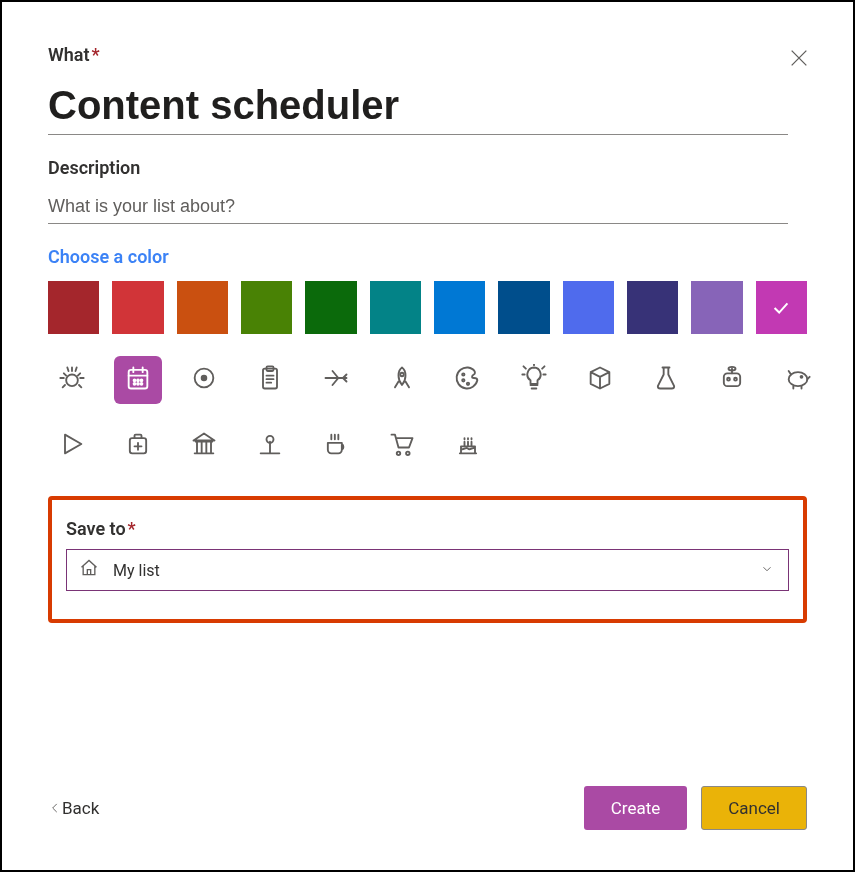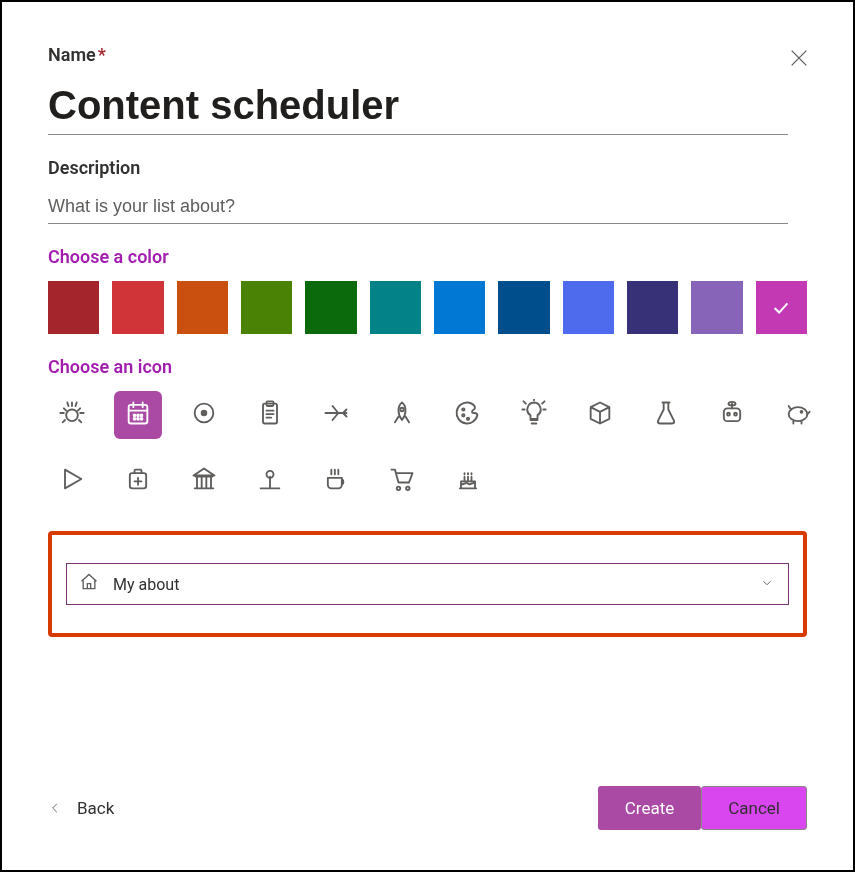--- a/index.html
+++ b/index.html
@@ -60,21 +60,21 @@
     outline: none;
     background: transparent;
     color: #ec4899;
   }
   .desc-input::placeholder { color: #605e5c; }
 
   .section { margin-top: 22px; }
   .section-title {
     font-size: 18px;
     font-weight: 600;
-    color: #a21caf;
+    color: #3b82f6;
     margin-bottom: 14px;
   }
 
   .swatch-row {
     display: flex;
     gap: 13px;
   }
   .swatch {
     width: 53px;
     height: 53px;
@@ -139,60 +139,60 @@
     left: 46px;
     right: 46px;
     bottom: 40px;
     display: flex;
     align-items: center;
     justify-content: space-between;
   }
   .back-btn {
     display: flex;
     align-items: center;
-    gap: 15px;
+    gap: 0;
     cursor: pointer;
     font-size: 17px;
     color: #323130;
   }
-  .action-btns { display: flex; gap: 0; }
+  .action-btns { display: flex; gap: 14px; }
   .btn {
     height: 44px;
     padding: 0 26px;
     font-size: 17px;
     border-radius: 3px;
     cursor: pointer;
     display: flex;
     align-items: center;
     justify-content: center;
     border: 1px solid transparent;
   }
   .btn-primary {
     color: #fff;
   }
   .btn-secondary {
-    background: #d946ef;
+    background: #eab308;
     color: #323130;
     border: 1px solid #8a8886;
   }
 </style>
 </head>
 <body>
 
 <div class="dialog">
 
   <div class="close-btn">
     <svg viewBox="0 0 24 24" stroke="#605e5c" stroke-width="1.4" fill="none">
         <path d="M4 4 L20 20 M20 4 L4 20"></path>
       </svg>
   </div>
 
   <div class="section" style="margin-top:0">
     <div class="field-label">
-      <span>Name</span><span class="req">*</span>
+      <span>What</span><span class="req">*</span>
     </div>
     <input class="name-input" type="text" value="Content scheduler" style="">
   </div>
 
   <div class="section">
     <div class="field-label">
       <span>Description</span>
     </div>
     <input class="desc-input" type="text" placeholder="What is your list about?" style="">
   </div>
@@ -213,21 +213,20 @@
         <div class="swatch" style="background: rgb(135, 100, 184);"></div>
         <div class="swatch selected" style="background: rgb(194, 57, 179);">
           <svg viewBox="0 0 24 24" fill="none" stroke="currentColor" stroke-width="2.2">
             <path d="M5 12 L10 17 L19 7"></path>
           </svg>
         </div>
       </div>
   </div>
 
   <div class="section">
-    <div class="section-title">Choose an icon</div>
     <div class="icon-grid" id="icon-grid">
         <div class="icon-cell">
           <span><svg viewBox="0 0 24 24" stroke-linecap="round" stroke-linejoin="round">
               <circle cx="12" cy="14" r="5"></circle>
               <path d="M12 3 V6 M8 3 L9 6 M16 3 L15 6 M5 12 H2 M19 12 H22 M6 18 L4 20 M18 18 L20 20 M7 10 L5 8 M17 10 L19 8"></path>
             </svg></span>
         </div>
         <div class="icon-cell selected" style="background: rgb(170, 74, 164);">
           <span><svg viewBox="0 0 24 24" stroke-linecap="round" stroke-linejoin="round">
               <rect x="4" y="5" width="16" height="16" rx="2"></rect>
@@ -338,27 +337,30 @@
         </div>
         <div class="icon-cell">
           <span><svg viewBox="0 0 24 24" stroke-linecap="round" stroke-linejoin="round">
               <path d="M5 20 H19 M6 14 H18 V20 H6 Z M6 16 C8 18 10 14 12 16 C14 18 16 14 18 16 M9 10 V14 M12 10 V14 M15 10 V14 M9 8 V7 M12 8 V7 M15 8 V7"></path>
             </svg></span>
         </div>
       </div>
   </div>
 
   <div class="highlight-box">
+    <div class="field-label">
+      <span>Save to</span><span class="req">*</span>
+    </div>
     <div class="dropdown">
       <span class="home-icon">
         <svg width="20" height="20" viewBox="0 0 24 24" fill="none" stroke="currentColor" stroke-width="1.6">
             <path d="M3 11 L12 3 L21 11 M5 10 V20 H19 V10 M10 20 V14 H14 V20"></path>
           </svg>
       </span>
-      <span class="dropdown-label">My about</span>
+      <span class="dropdown-label">My list</span>
       <span class="chevron">
         <svg width="14" height="14" viewBox="0 0 24 24" fill="none" stroke="currentColor" stroke-width="1.6">
             <path d="M6 9 L12 15 L18 9"></path>
           </svg>
       </span>
     </div>
   </div>
 
   <div class="footer">
     <div class="back-btn">

